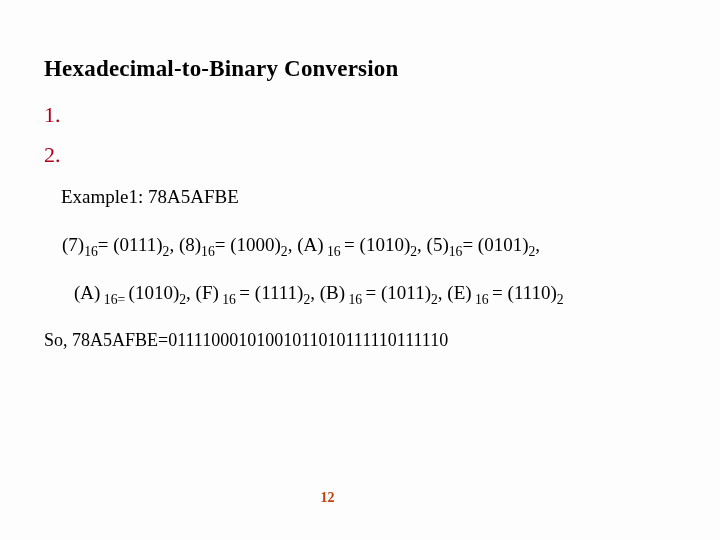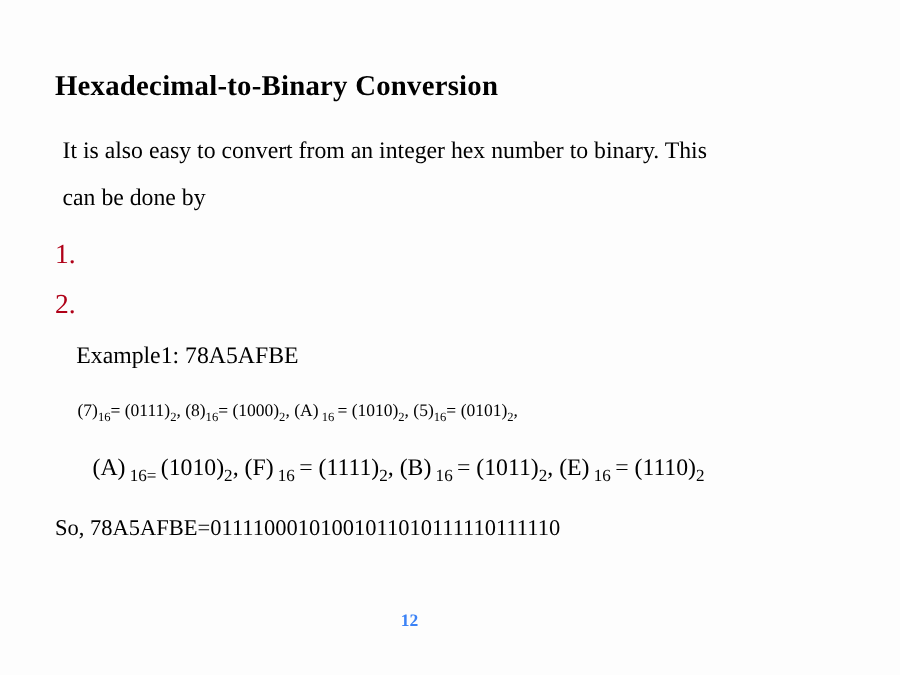--- a/index.html
+++ b/index.html
@@ -47,58 +47,57 @@
     flex: 0 0 40px;
   }
   .list-text {
     font-size: 19px;
   }
   .example {
     font-size: 19px;
     margin: 16px 0 0 17px;
   }
   .conv-line1 {
-    font-size: 14px;
+    font-size: 19px;
     margin: 26px 0 0 18px;
     white-space: nowrap;
   }
   .conv-line2 {
     font-size: 19px;
     margin: 26px 0 0 30px;
     white-space: nowrap;
   }
   .result {
     font-size: 18px;
     margin: 26px 0 0 0;
   }
   .pagenum {
     position: absolute;
     left: 0;
     right: 0;
     bottom: 34px;
     text-align: center;
     font-size: 14px;
     font-weight: bold;
-    color: #3b82f6;
+    color: #c2410c;
     padding-left: 40px;
   }
   sub {
     font-size: 0.72em;
     vertical-align: sub;
     line-height: 0;
   }
 </style>
 </head>
 <body>
 
 <div class="slide">
 
   <h1 class="title">Hexadecimal-to-Binary Conversion</h1>
 
-  <p class="para1">It is also easy to convert from an integer hex number to binary. This can be done by</p>
 
   <div class="list">
     <div class="list-row">
       <span class="list-num">1.</span>
     </div>
     <div class="list-row">
       <span class="list-num">2.</span>
     </div>
   </div>
 

